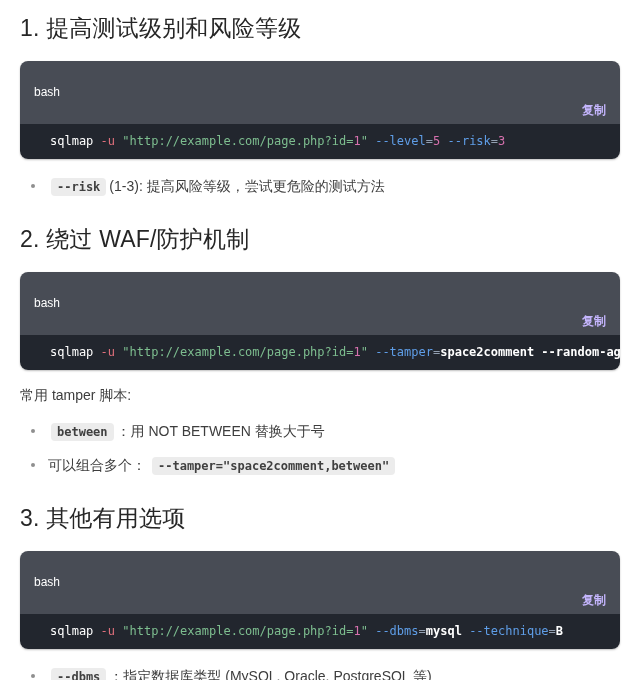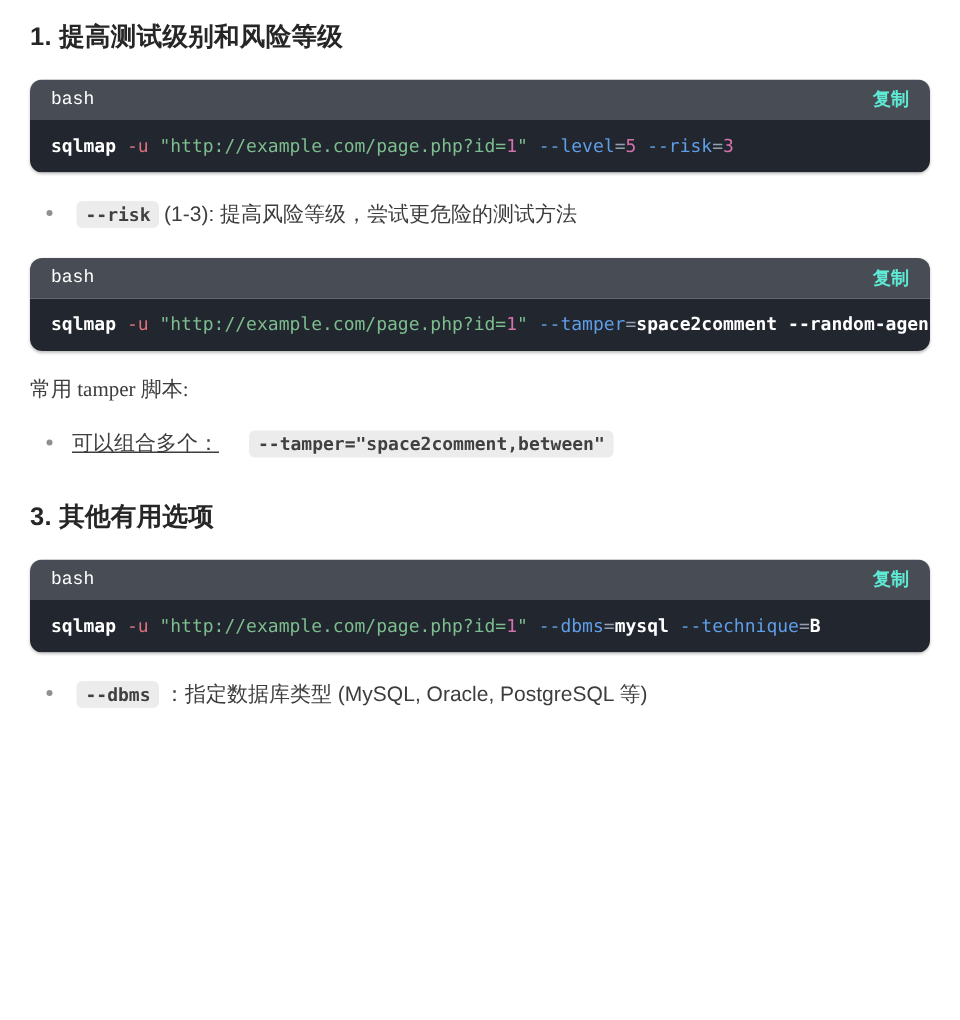--- a/index.html
+++ b/index.html
@@ -16,68 +16,67 @@
     --head-ink:#262626;
   }
   *{box-sizing:border-box;margin:0;padding:0;}
   html,body{width:640px;height:680px;overflow:hidden;background:#ffffff;}
   body{
     font-family:"Liberation Sans","DejaVu Sans",sans-serif;
     color:var(--ink);
     padding:0 20px;
   }
   h3.sec-heading{
-    font-size:17px;
-    font-weight:700;
+    font-size:23px;
+    font-weight:400;
     color:var(--head-ink);
     margin:26px 0 17px 0;
     letter-spacing:.2px;
   }
   section:first-of-type h3.sec-heading{margin-top:13px;}
   .code-block{
     border-radius:8px;
     overflow:hidden;
     margin:17px 0;
     box-shadow:0 1px 2px rgba(0,0,0,.25);
   }
   .code-header{
     background:var(--hdr-bg);
     color:#ffffff;
     display:flex;
     justify-content:space-between;
     align-items:center;
     padding:5px 14px;
     font-size:12px;
     line-height:15px;
-    font-family:Liberation Mono, monospace;
   }
   .copy-btn{
-    background:none;border:none;color:#5eead4;
+    background:none;border:none;color:#c4b5fd;
     font-size:12px;font-weight:600;cursor:pointer;
-    font-family:inherit;padding:0;
+    font-family:inherit;padding:0;margin-top:36px;
   }
   .code-body{
     background:var(--code-bg);
     padding:9px 14px 10px 14px;
   }
   .code-line{
     font-family:"DejaVu Sans Mono","Liberation Mono",monospace;
     font-size:12px;
     line-height:16px;
     white-space:pre;
     color:var(--c-pl);
   }
-  .tk-cmd{color:var(--c-cmd);font-weight:700;}
+  .tk-cmd{color:var(--c-cmd);font-weight:400;margin-left:16px;}
   .tk-val{color:var(--c-cmd);font-weight:700;}
   .tk-opt{color:var(--c-opt);}
   .tk-str{color:var(--c-str);}
   .tk-flag{color:var(--c-flag);}
   .tk-num{color:var(--c-num);}
   .tk-pl{color:var(--c-pl);}
-  p.intro{font-size:14px;margin:16px 0;color:var(--ink);font-family:Liberation Serif, serif;}
+  p.intro{font-size:14px;margin:16px 0;color:var(--ink);}
   p.intro:empty{display:none;margin:0;}
   ul.bullets{
     list-style:none;
     padding-left:28px;
     margin:14px 0 18px 0;
   }
   ul.bullets li{
     position:relative;
     font-size:14px;
     line-height:21px;
@@ -95,21 +94,21 @@
     font-family:"DejaVu Sans Mono","Liberation Mono",monospace;
     font-size:12px;
     font-weight:700;
     background:var(--ic-bg);
     color:#404040;
     padding:2px 6px;
     border-radius:4px;
     margin:0 3px;
   }
   .pre-txt:empty{display:none;}
-  .pre-txt{margin-right:17px;text-decoration:underline;}
+  .pre-txt{margin-right:3px;}
 </style>
 </head>
 <body>
 
 <section>
   <h3 class="sec-heading">1. 提高测试级别和风险等级</h3>
   <div class="code-block">
     <div class="code-header">
       <span>bash</span>
       <button class="copy-btn">复制</button>
@@ -118,31 +117,33 @@
       <div class="code-line"><span class="tk-cmd">sqlmap</span><span class="tk-pl"> </span><span class="tk-opt">-u</span><span class="tk-pl"> </span><span class="tk-str">"http://example.com/page.php?id=</span><span class="tk-num">1</span><span class="tk-str">"</span><span class="tk-pl"> </span><span class="tk-flag">--level</span><span class="tk-pl">=</span><span class="tk-num">5</span><span class="tk-pl"> </span><span class="tk-flag">--risk</span><span class="tk-pl">=</span><span class="tk-num">3</span></div>
     </div>
   </div>
 
   <ul class="bullets">
     <li><code class="ic">--risk</code><span>(1-3): 提高风险等级，尝试更危险的测试方法</span></li>
   </ul>
 </section>
 
 <section>
+  <h3 class="sec-heading">2. 绕过 WAF/防护机制</h3>
   <div class="code-block">
     <div class="code-header">
       <span>bash</span>
       <button class="copy-btn">复制</button>
     </div>
     <div class="code-body">
       <div class="code-line"><span class="tk-cmd">sqlmap</span><span class="tk-pl"> </span><span class="tk-opt">-u</span><span class="tk-pl"> </span><span class="tk-str">"http://example.com/page.php?id=</span><span class="tk-num">1</span><span class="tk-str">"</span><span class="tk-pl"> </span><span class="tk-flag">--tamper</span><span class="tk-pl">=</span><span class="tk-val">space2comment</span><span class="tk-pl"> </span><span class="tk-val">--random-agent</span></div>
     </div>
   </div>
   <p class="intro">常用 tamper 脚本:</p>
   <ul class="bullets">
+    <li><code class="ic">between</code><span>：用 NOT BETWEEN 替换大于号</span></li>
     <li><span class="pre-txt">可以组合多个：</span><code class="ic">--tamper="space2comment,between"</code><span></span></li>
   </ul>
 </section>
 
 <section>
   <h3 class="sec-heading">3. 其他有用选项</h3>
   <div class="code-block">
     <div class="code-header">
       <span>bash</span>
       <button class="copy-btn">复制</button>

